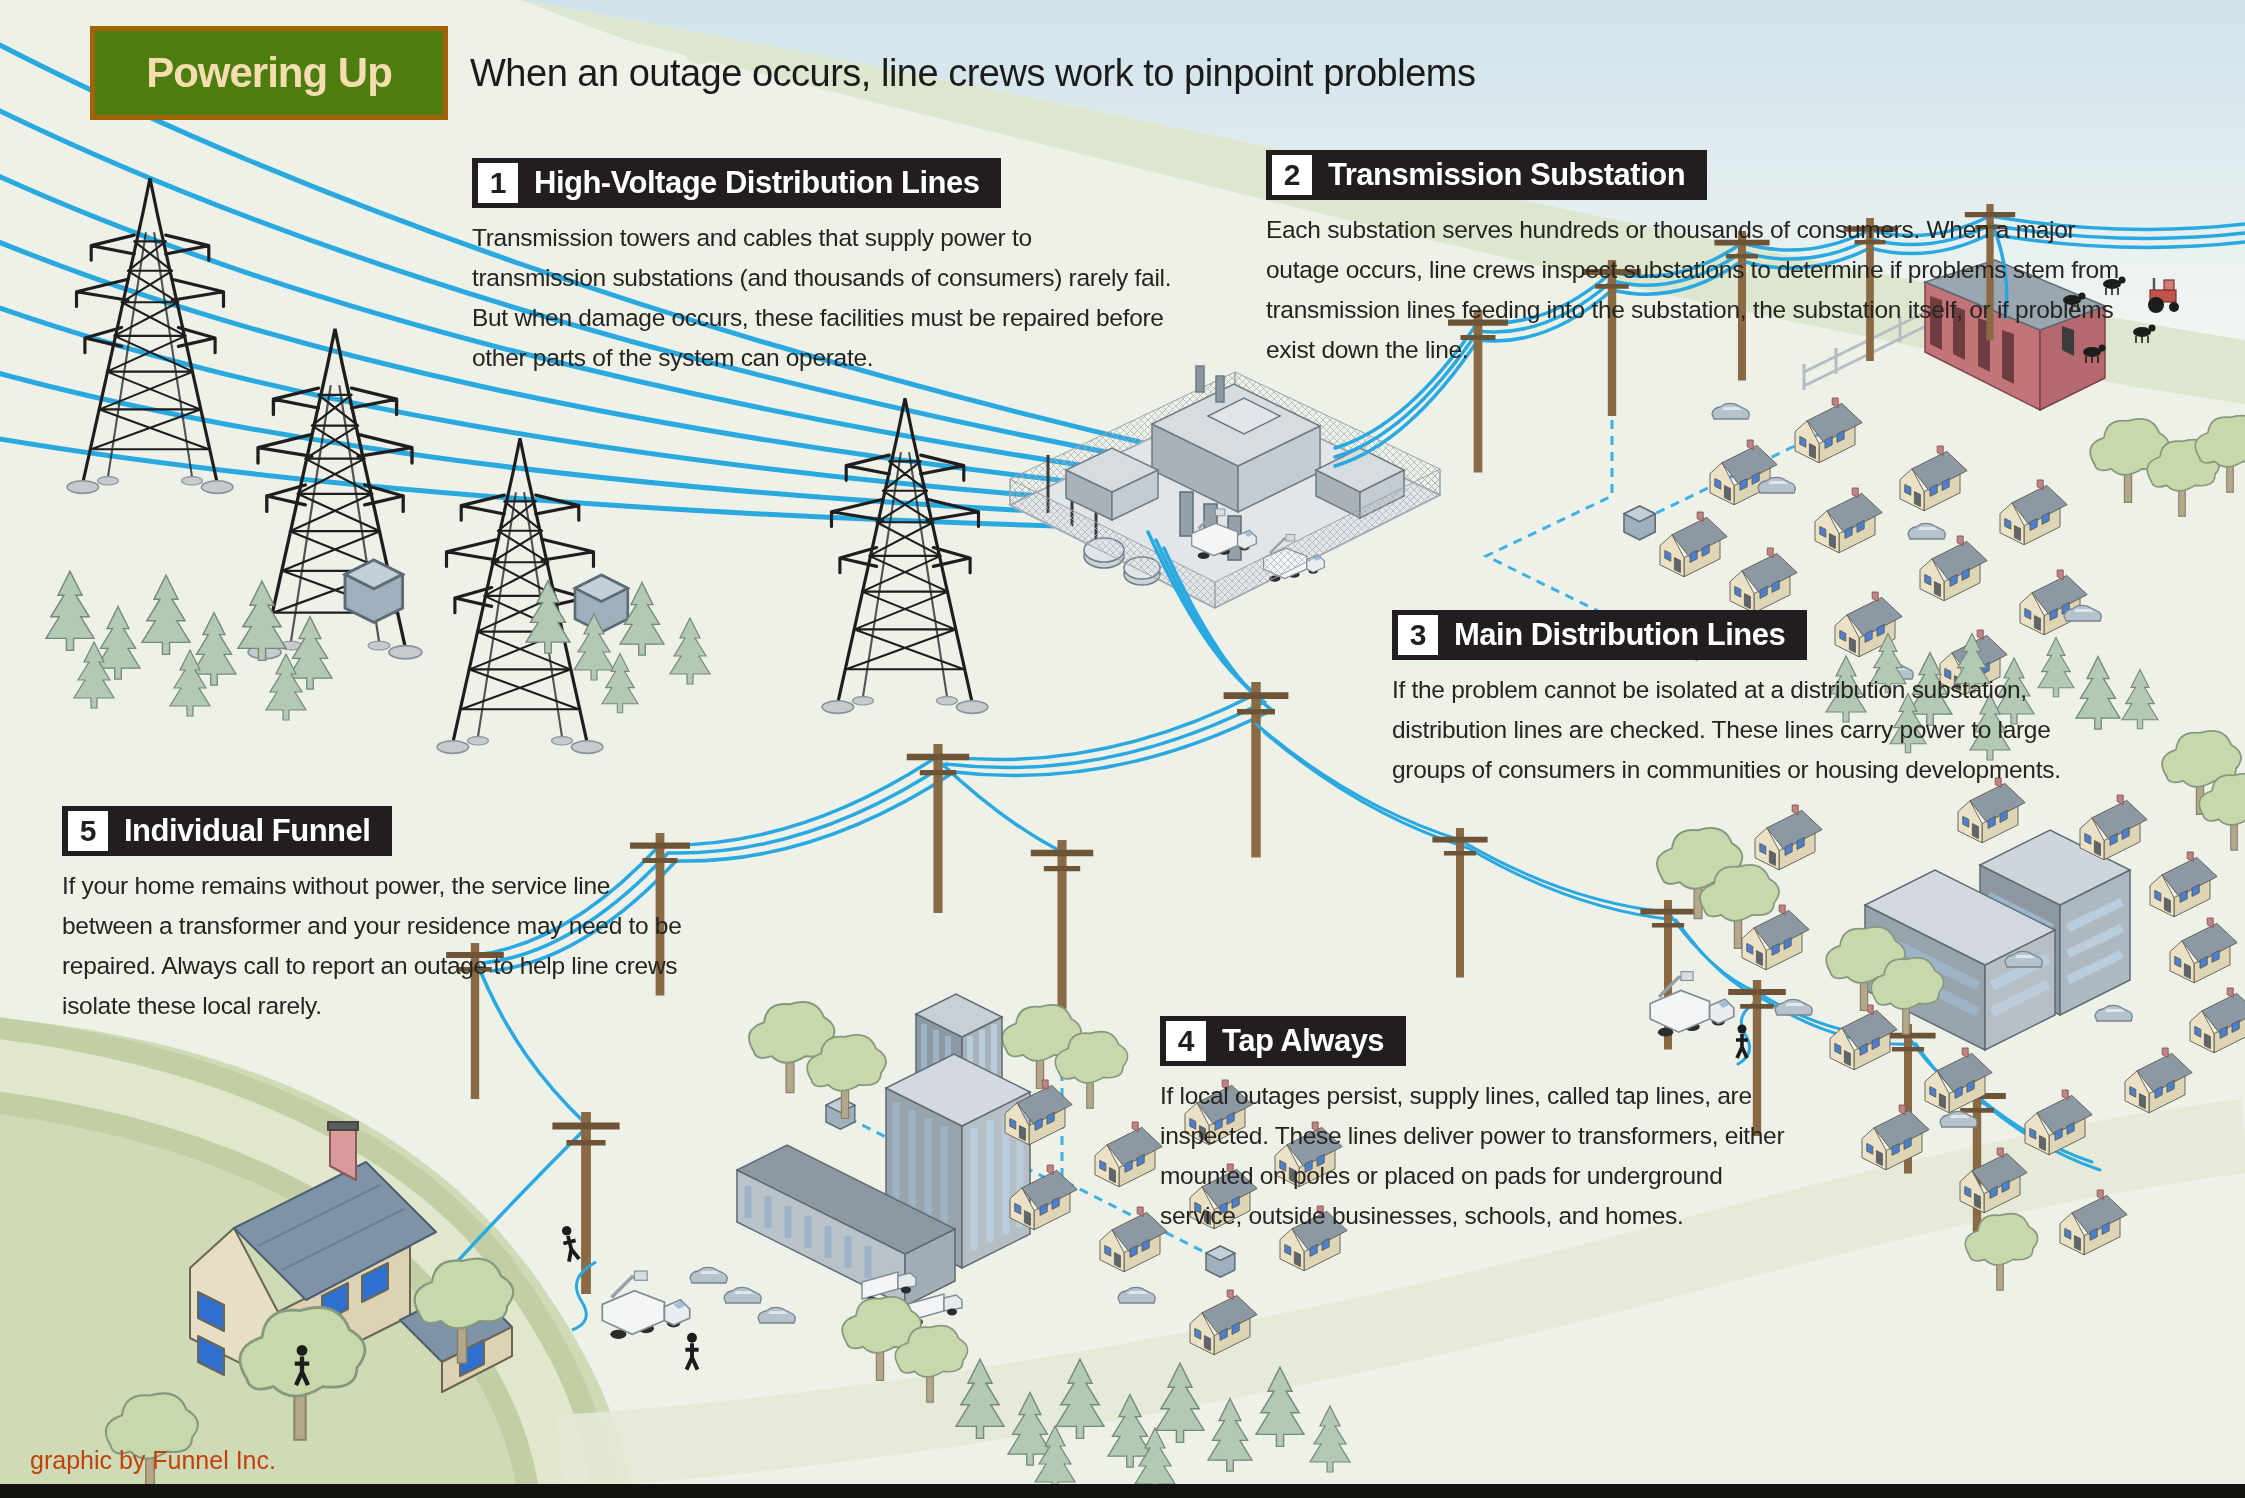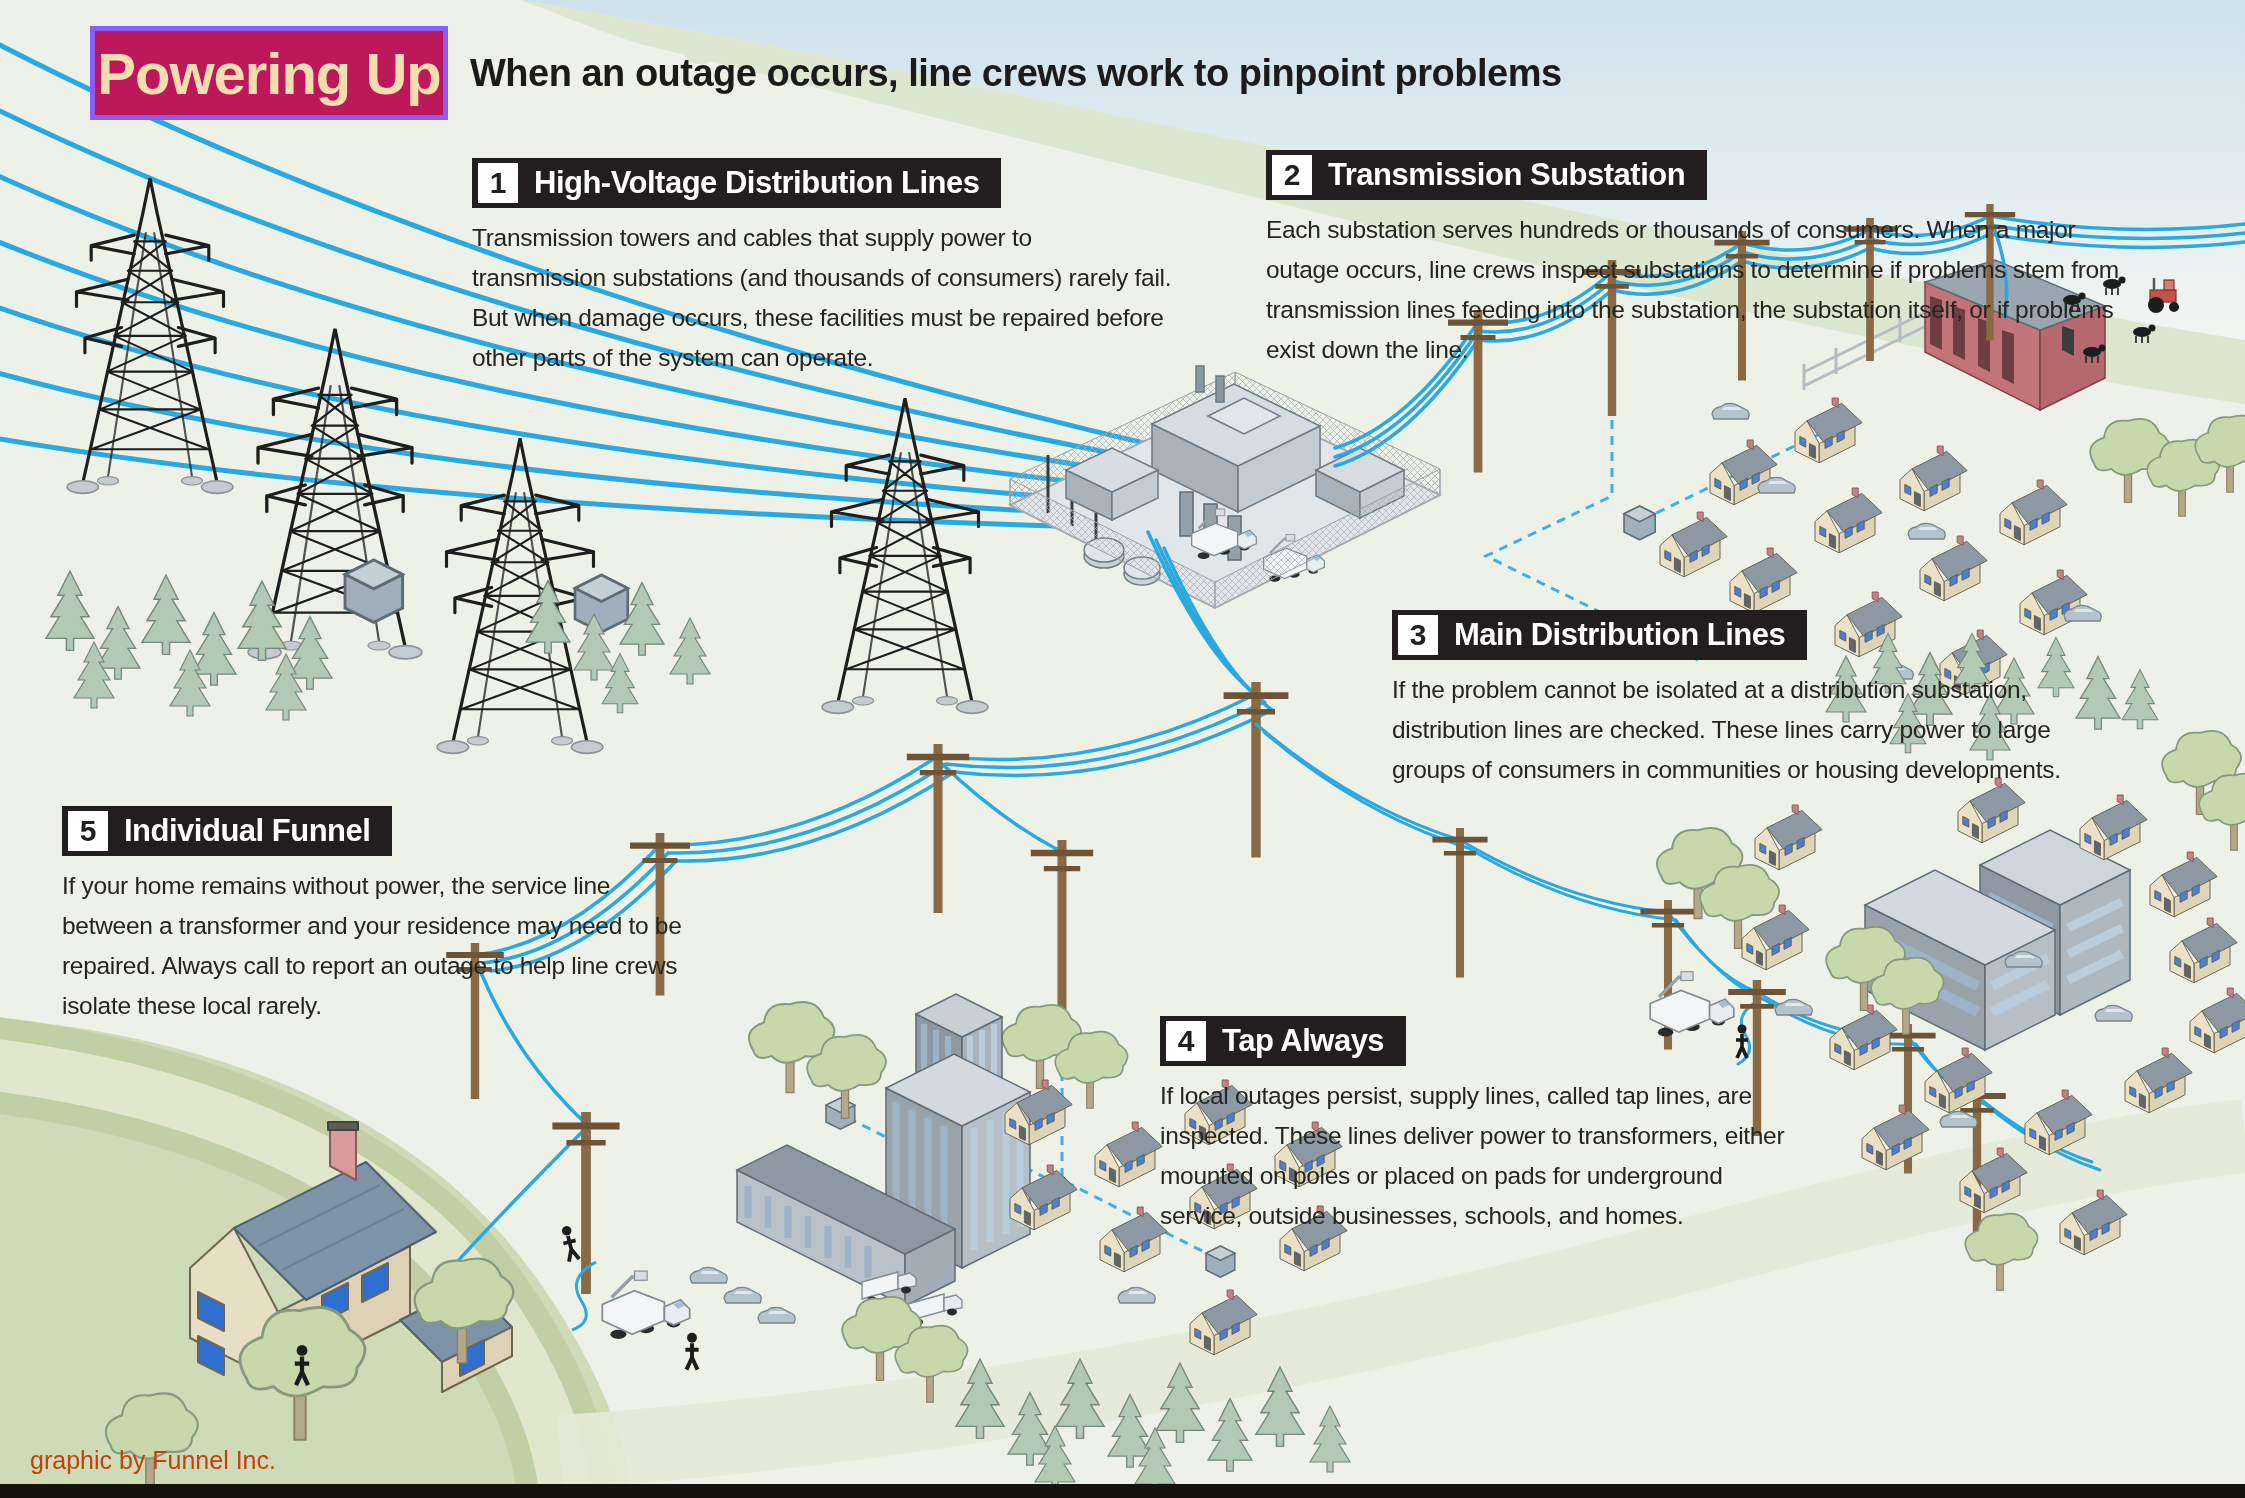--- a/index.html
+++ b/index.html
@@ -1,24 +1,24 @@
 <!DOCTYPE html>
 <html><head>
 <meta charset="utf-8">
 <style>
   html,body{margin:0;padding:0;background:#ffffff;}
   .stage{position:relative;width:2245px;height:1498px;overflow:hidden;
          background:#edf1e8;font-family:"Liberation Sans",sans-serif;}
   .art{position:absolute;left:0;top:0;width:2245px;height:1498px;}
   .title-box{position:absolute;left:90px;top:26px;width:358px;height:94px;
-    background:#be185d;border:5px solid #8b5cf6;box-sizing:border-box;
+    background:#4d7c0f;border:5px solid #a16207;box-sizing:border-box;
     display:flex;align-items:center;justify-content:center;
-    color:#f5ddb0;font-size:58px;font-weight:bold;letter-spacing:-1px;}
+    color:#f5ddb0;font-size:42px;font-weight:bold;letter-spacing:-1px;}
   .subtitle{position:absolute;left:470px;top:52px;width:1400px;
-    color:#1d1b19;font-size:38px;font-weight:bold;letter-spacing:-0.5px;}
+    color:#1d1b19;font-size:38px;font-weight:normal;letter-spacing:-0.5px;}
   .callout{position:absolute;}
   .bar{display:inline-flex;align-items:center;background:#221e1f;
        padding:5px 22px 5px 6px;gap:16px;}
   .num{display:inline-flex;align-items:center;justify-content:center;
        width:40px;height:40px;background:#ffffff;color:#221e1f;
        font-size:30px;font-weight:bold;}
   .bar-title{color:#ffffff;font-size:31px;font-weight:bold;letter-spacing:-0.5px;white-space:nowrap;}
   .body{margin:10px 0 0 0;color:#26241f;font-size:24.5px;line-height:40px;
         letter-spacing:-0.3px;font-weight:400;}
   .credit{position:absolute;left:30px;top:1446px;color:#c2410c;font-size:25px;}

